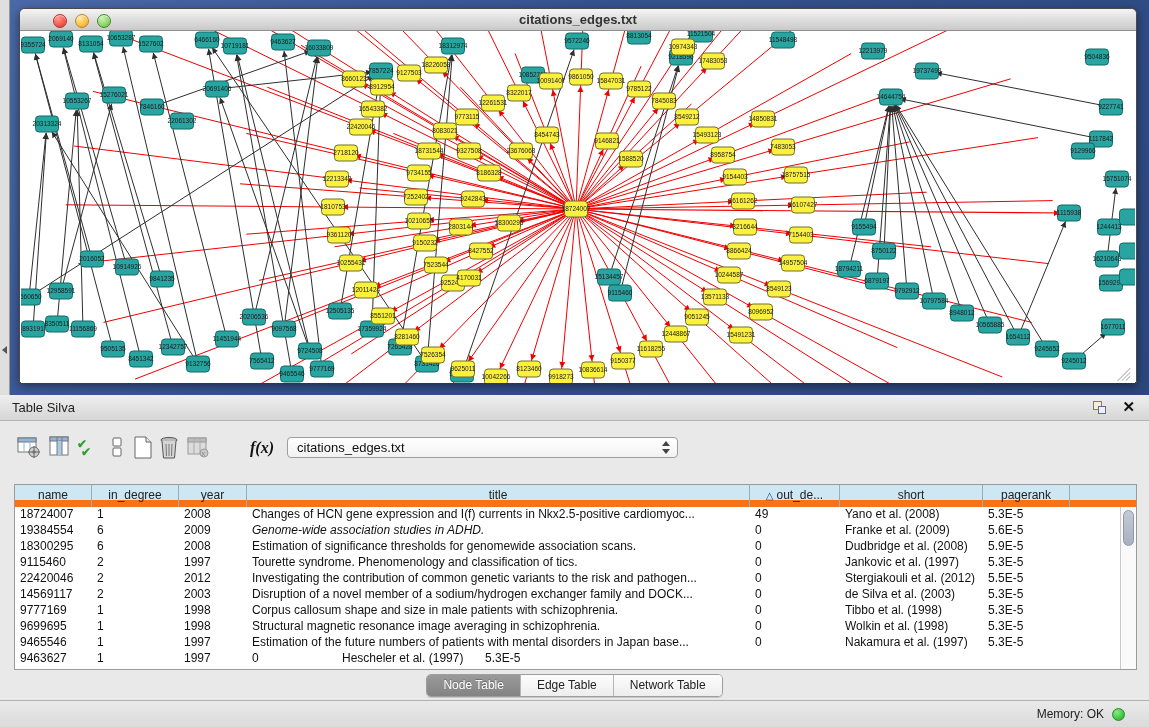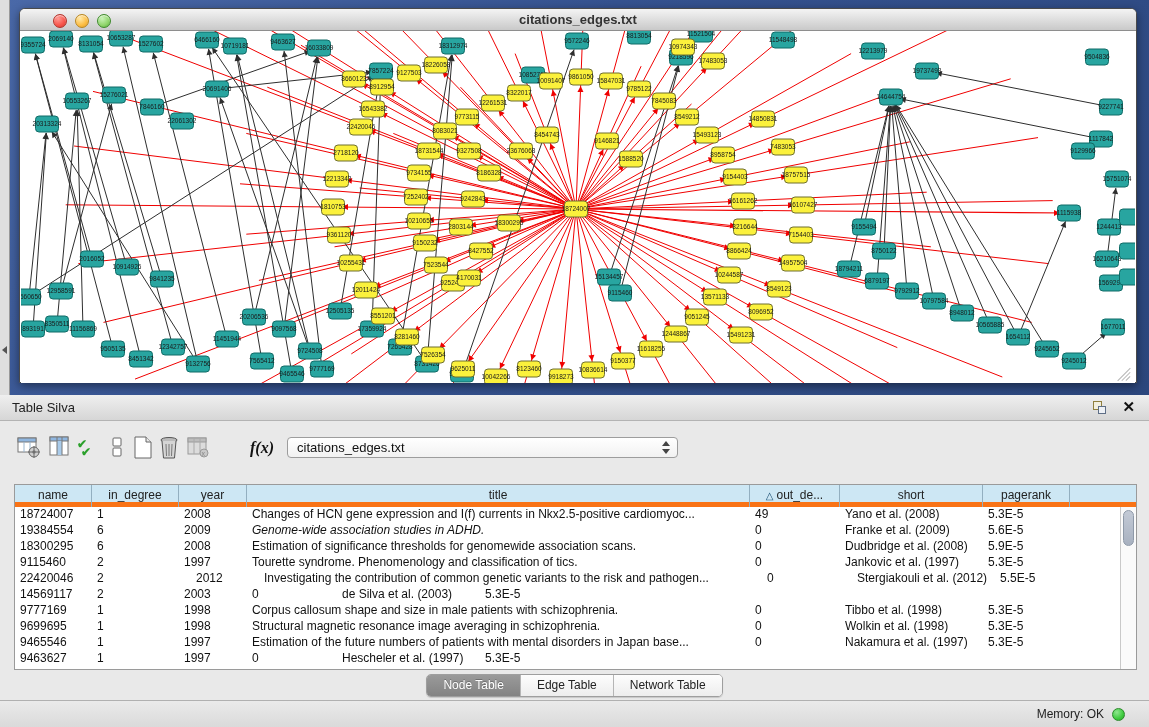--- a/index.html
+++ b/index.html
@@ -55,21 +55,21 @@
   #combo { position:absolute; left:287px; top:16px; width:391px; height:21px;
     background:linear-gradient(#ffffff,#f2f2f2); border:1px solid #9d9d9d;
     border-radius:4px; cursor:pointer; }
   #combo-text { position:absolute; left:9px; top:0; line-height:19px; font-size:13px; color:#111; }
   #combo-stepper { position:absolute; right:7px; top:3px; width:8px; height:14px; }
   #combo-stepper .up { width:0;height:0;border-left:4px solid transparent;border-right:4px solid transparent;border-bottom:5px solid #444; margin-bottom:3px; }
   #combo-stepper .dn { width:0;height:0;border-left:4px solid transparent;border-right:4px solid transparent;border-top:5px solid #444; }
 
   #table-box { position:absolute; left:14px; top:89px; width:1123px; height:186px;
     background:#fff; border:1px solid #9a9a9a; }
-  #thead { display:flex; height:22px; background:#CDE7F4; border-bottom:5px solid #f97316; }
+  #thead { display:flex; height:22px; background:#CDE7F4; border-bottom:7px solid #f97316; }
   .th { height:22px; line-height:21px; font-size:12px; color:#222; text-align:center;
     border-right:1px solid #93AFC0; overflow:hidden; white-space:nowrap; cursor:pointer; }
   .th .sort { color:#1B4F72; font-size:10px; margin-right:3px; }
   #tbody { position:absolute; left:0; top:22px; right:16px; bottom:0; overflow:hidden; }
   .tr { display:flex; height:16px; cursor:default; }
   .td { height:16px; line-height:15px; font-size:12px; color:#111; padding-left:5px;
     overflow:hidden; white-space:nowrap; }
   #vscroll { position:absolute; right:0; top:22px; width:16px; bottom:0;
     background:#FAFAFA; border-left:1px solid #c9c9c9; cursor:pointer; }
   #vthumb { position:absolute; left:2px; top:3px; width:11px; height:36px;
@@ -777,30 +777,31 @@
           <div class="td" style="width: 87px;">2</div>
           <div class="td" style="width: 68px;">1997</div>
           <div class="td" style="width: 503px;">Tourette syndrome. Phenomenology and classification of tics.</div>
           <div class="td" style="width: 90px;">0</div>
           <div class="td" style="width: 143px;">Jankovic et al. (1997)</div>
           <div class="td" style="width: 87px;">5.3E-5</div>
         </div>
         <div class="tr">
           <div class="td" style="width: 77px;">22420046</div>
           <div class="td" style="width: 87px;">2</div>
-          <div class="td" style="width: 68px; margin-left: 12px;">2012</div>
+          <div class="td" style="width: 68px;">2012</div>
           <div class="td" style="width: 503px;">Investigating the contribution of common genetic variants to the risk and pathogen...</div>
           <div class="td" style="width: 90px;">0</div>
           <div class="td" style="width: 143px;">Stergiakouli et al. (2012)</div>
           <div class="td" style="width: 87px;">5.5E-5</div>
         </div>
         <div class="tr">
           <div class="td" style="width: 77px;">14569117</div>
           <div class="td" style="width: 87px;">2</div>
           <div class="td" style="width: 68px;">2003</div>
+          <div class="td" style="width: 503px;">Disruption of a novel member of a sodium/hydrogen exchanger family and DOCK...</div>
           <div class="td" style="width: 90px;">0</div>
           <div class="td" style="width: 143px;">de Silva et al. (2003)</div>
           <div class="td" style="width: 87px;">5.3E-5</div>
         </div>
         <div class="tr">
           <div class="td" style="width: 77px;">9777169</div>
           <div class="td" style="width: 87px;">1</div>
           <div class="td" style="width: 68px;">1998</div>
           <div class="td" style="width: 503px;">Corpus callosum shape and size in male patients with schizophrenia.</div>
           <div class="td" style="width: 90px;">0</div>

